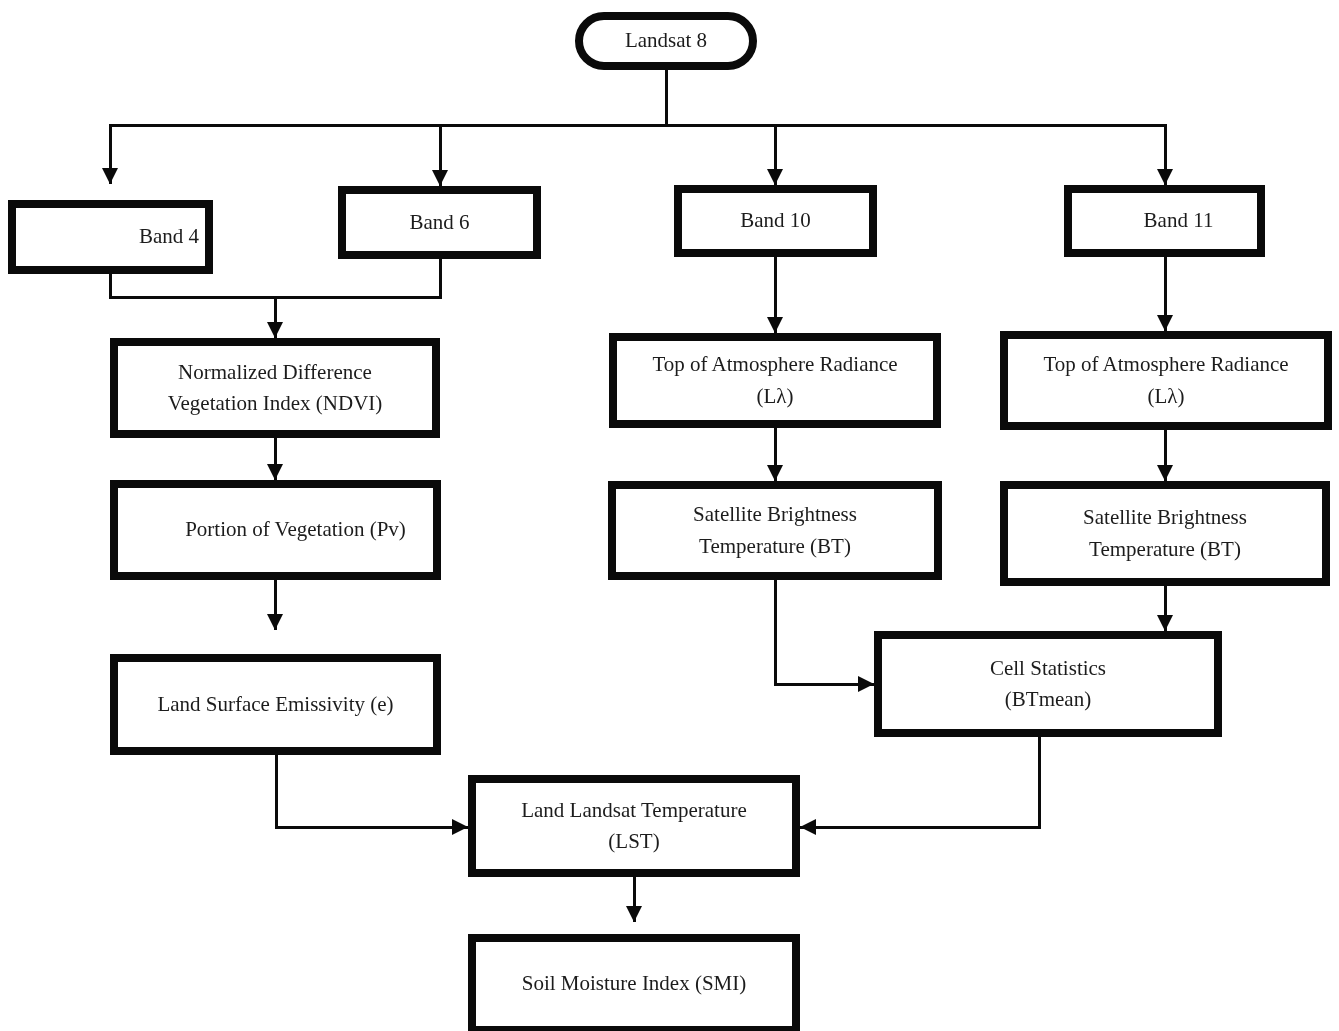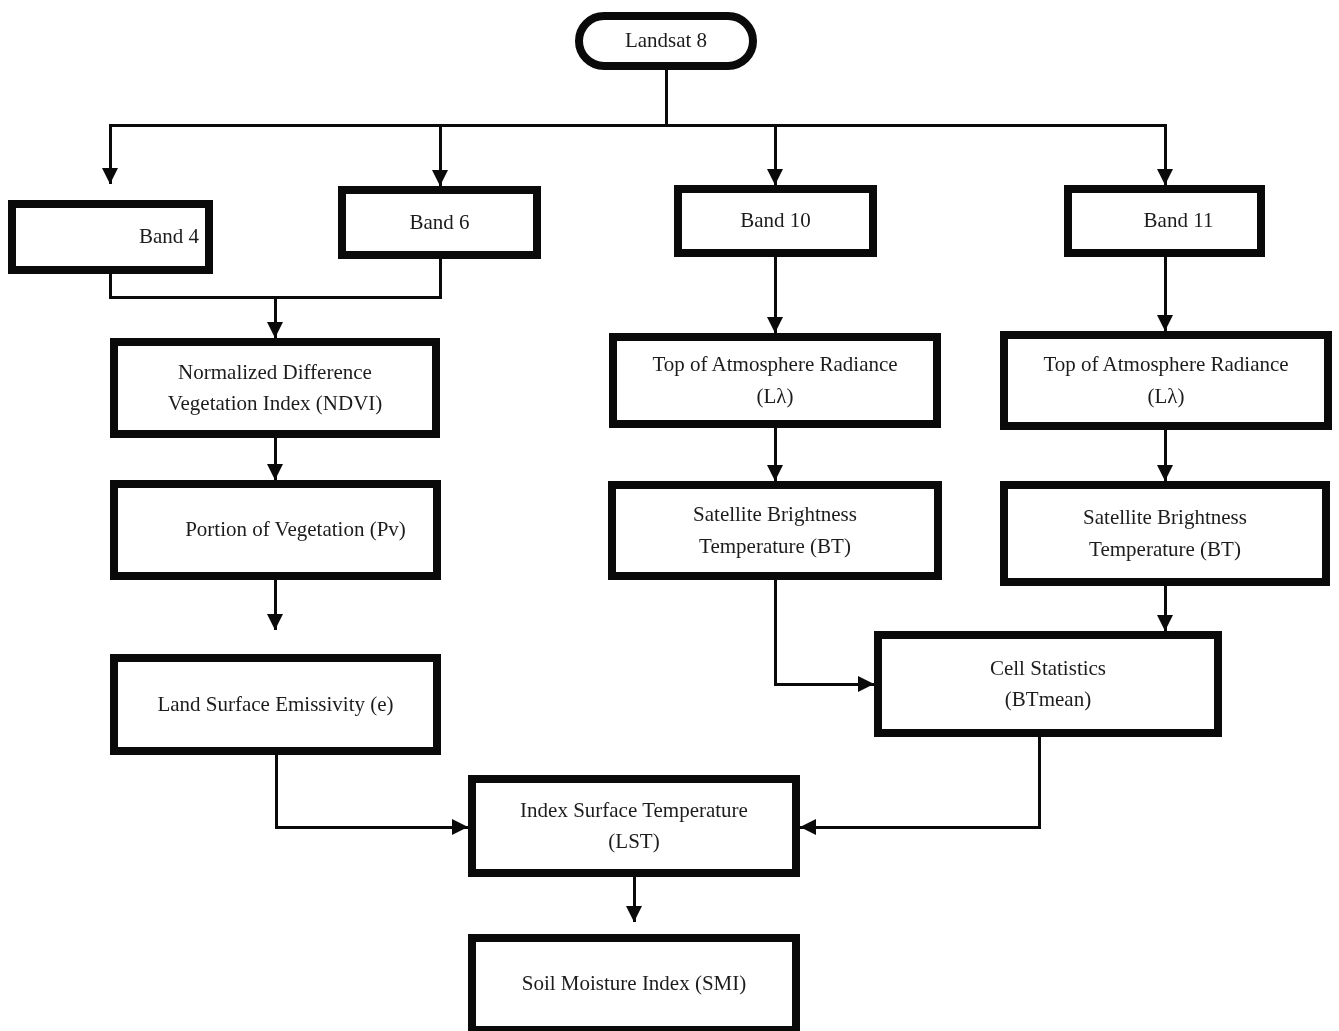--- a/index.html
+++ b/index.html
@@ -93,21 +93,21 @@
     </div>
     <div class="node" style="left: 1000px; top: 481px; width: 330px; height: 105px; border-color: rgb(10, 10, 10);">
       <span class="node-label">Satellite Brightness
 Temperature (BT)</span>
     </div>
     <div class="node" style="left: 874px; top: 631px; width: 348px; height: 106px; border-color: rgb(10, 10, 10);">
       <span class="node-label">Cell Statistics
 (BTmean)</span>
     </div>
     <div class="node" style="left: 468px; top: 775px; width: 332px; height: 102px; border-color: rgb(10, 10, 10);">
-      <span class="node-label">Index Surface Temperature
+      <span class="node-label">Land Landsat Temperature
 (LST)</span>
     </div>
     <div class="node" style="left: 468px; top: 922px; width: 332px; height: 100px; border-color: rgb(10, 10, 10); margin-top: 12px;">
       <span class="node-label">Soil Moisture Index (SMI)</span>
     </div>
     <div class="edge-seg" style="background: rgb(10, 10, 10); left: 664.5px; top: 70px; width: 3px; height: 55px;"></div>
     <div class="edge-seg" style="background: rgb(10, 10, 10); left: 108.5px; top: 123.5px; width: 1058px; height: 3px;"></div>
     <div class="edge-seg" style="background: rgb(10, 10, 10); left: 108.5px; top: 125px; width: 3px; height: 59px;"></div>
     <div class="arrowhead" style="border-left: 8px solid transparent; border-right: 8px solid transparent; border-top: 16px solid rgb(10, 10, 10); left: 102px; top: 168px;"></div>
     <div class="edge-seg" style="background: rgb(10, 10, 10); left: 438.5px; top: 125px; width: 3px; height: 61px;"></div>

